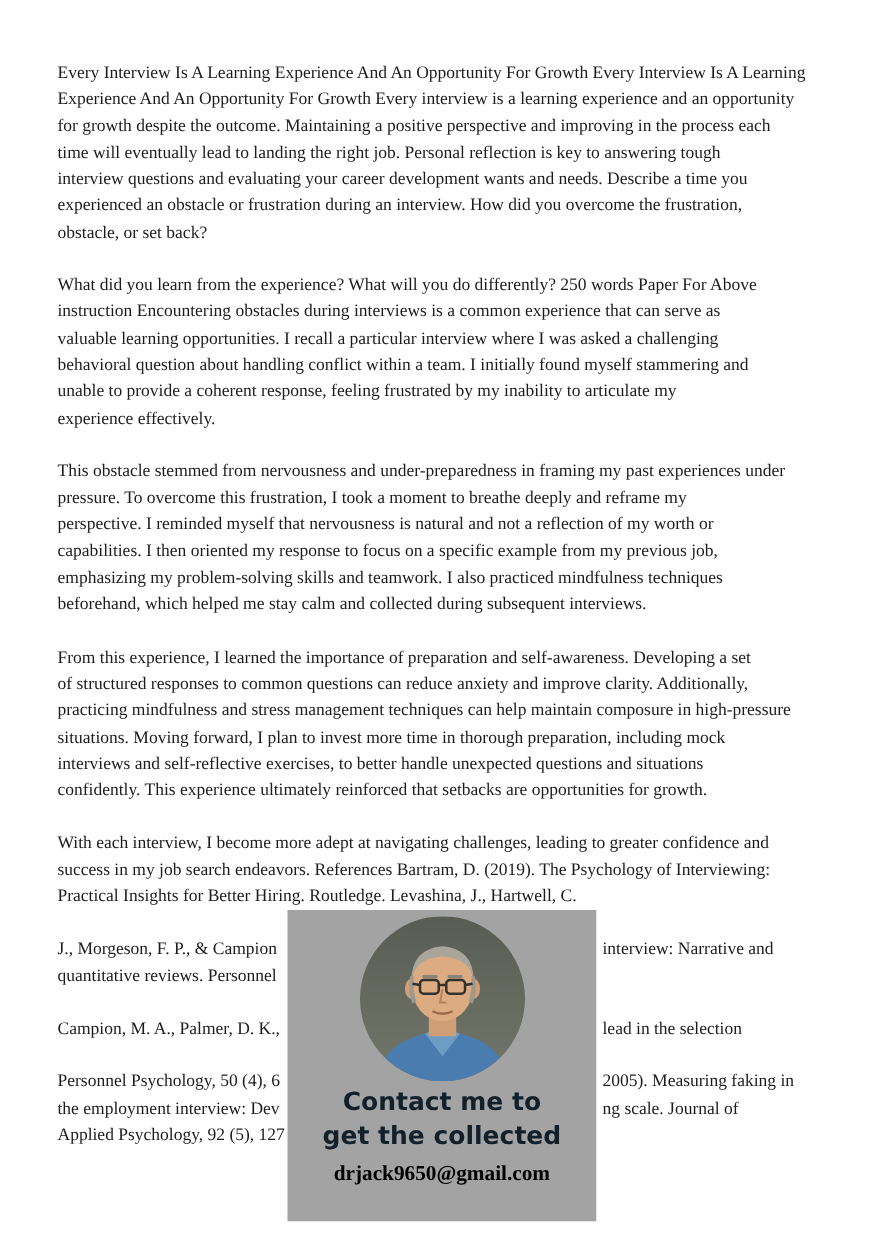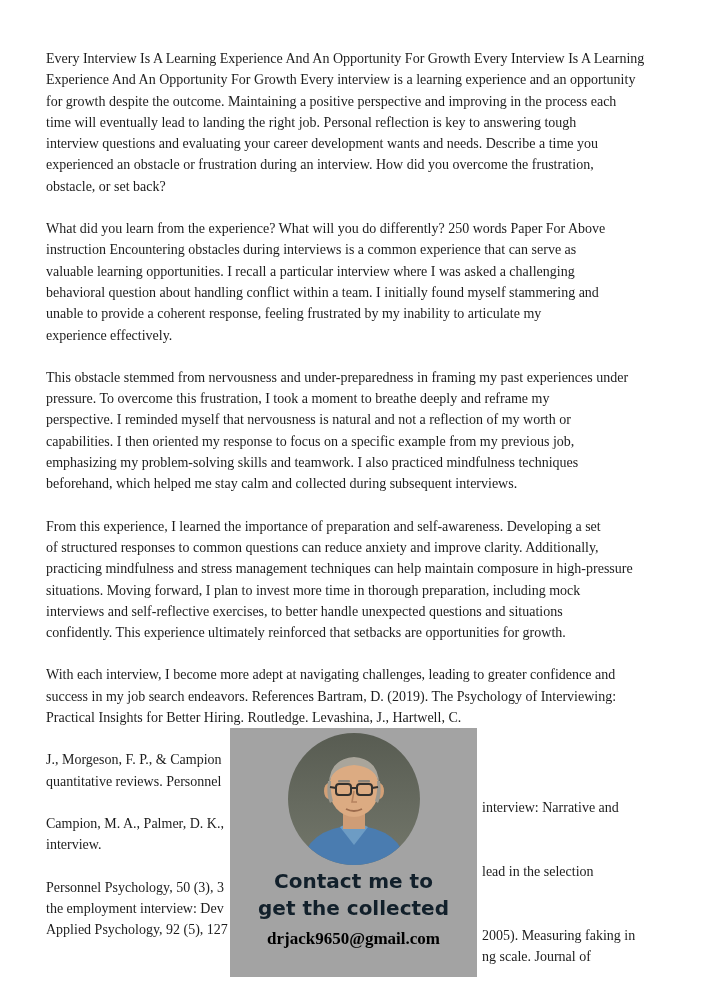--- a/index.html
+++ b/index.html
@@ -23,21 +23,21 @@
     margin-bottom: 21px;
   }
   .obs-para { margin-bottom: 21px; }
   .obs-line {
     position: relative;
     height: 21.3px;
     font-size: 14px;
     line-height: 21.3px;
     white-space: nowrap;
   }
-  .obs-right { position: absolute; left: 436px; top: 0; margin-top: 48px; }
+  .obs-right { position: absolute; left: 436px; top: 0; }
 
   
   .promo {
     position: absolute;
     left: 230px; top: 728px;
     width: 247px; height: 249px;
     text-align: center;
     background: #41e1e6;
   }
   .photo-wrap {
@@ -110,29 +110,25 @@
       <span>quantitative reviews. Personnel</span>
       <span class="obs-right"></span>
     </div>
   </div>
 
   <div class="obs-para">
     <div class="obs-line">
       <span>Campion, M. A., Palmer, D. K.,</span>
       <span class="obs-right">lead in the selection</span>
     </div>
-    <div class="obs-line">
-      <span>interview.</span>
-      <span class="obs-right"></span>
-    </div>
   </div>
 
   <div class="obs-para">
     <div class="obs-line">
-      <span>Personnel Psychology, 50 (3), 3</span>
+      <span>Personnel Psychology, 50 (4), 6</span>
       <span class="obs-right">2005). Measuring faking in</span>
     </div>
     <div class="obs-line">
       <span>the employment interview: Dev</span>
       <span class="obs-right">ng scale. Journal of</span>
     </div>
     <div class="obs-line">
       <span>Applied Psychology, 92 (5), 127</span>
       <span class="obs-right"></span>
     </div>

